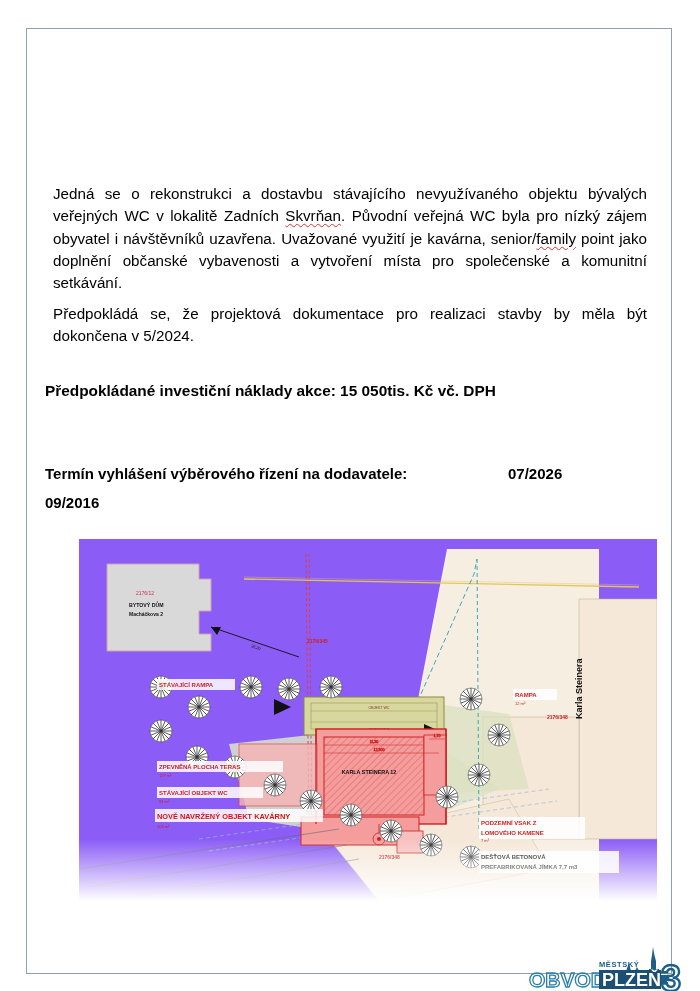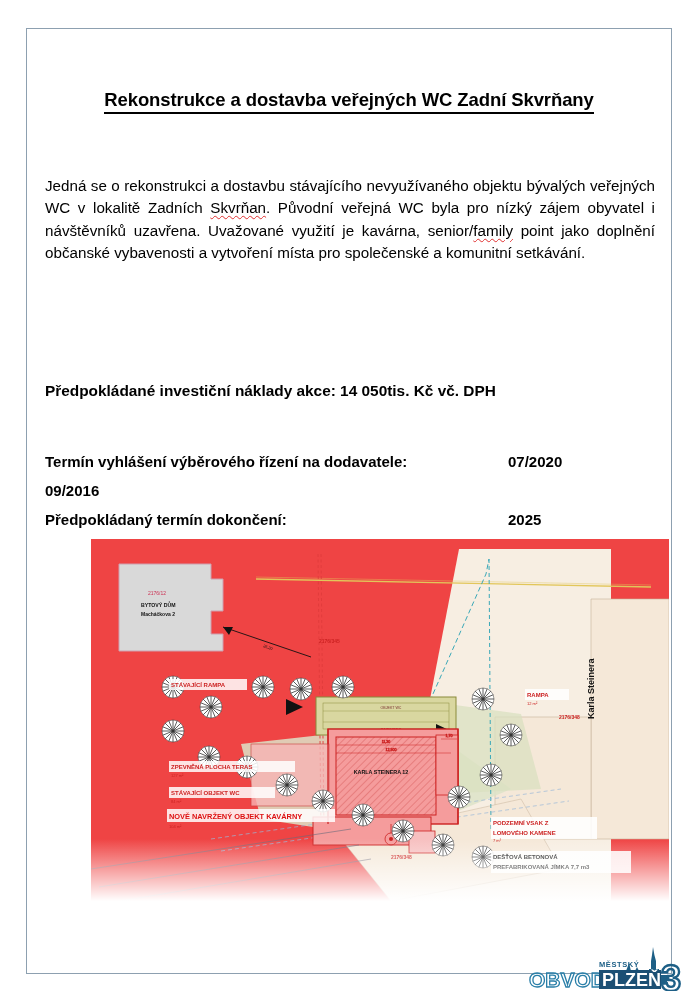--- a/index.html
+++ b/index.html
@@ -11,71 +11,65 @@
 
   
   .title{position:absolute;left:0;right:0;top:60px;text-align:center;
          font-size:18.5px;font-weight:bold;letter-spacing:-0.1px;}
   .title span{border-bottom:2px solid #000;padding-bottom:2px;}
 
   
   .body-text{position:absolute;left:18px;right:16px;top:146px;
              font-size:15.2px;line-height:1.47;text-align:justify;
              text-justify:inter-word;}
-  .body-text p{margin:0;}
+  .body-text p{margin:8px;}
   .squiggle{
     text-decoration:underline;
     text-decoration-style:wavy;
     text-decoration-color:#e03030;
     text-decoration-thickness:1px;
     text-underline-offset:2px;
   }
 
   .cost{position:absolute;left:18px;top:353px;font-size:15.4px;font-weight:bold;}
 
   .schedule{position:absolute;left:18px;top:424px;width:590px;font-size:15px;font-weight:bold;}
-  .srow{display:flex;align-items:baseline;margin-bottom:12px;}
+  .srow{display:flex;align-items:baseline;margin-bottom:12px;margin-top:12px;}
   .srow .lbl{width:463px;}
   .srow .val{text-align:left;}
 
   
-  .plan{position:absolute;left:64px;top:510px;width:578px;height:362px;
-        background:#ef4444;overflow:hidden;}
+  .plan{position:absolute;left:52px;top:510px;width:578px;height:362px;
+        background:#8b5cf6;overflow:hidden;}
   .plan svg{display:block;}
 
   
   .logo{position:absolute;left:498px;top:912px;width:172px;height:76px;}
   .logo svg{display:block;}
 </style>
 </head>
 <body>
 
 <div class="page">
 
-  <div class="title">
-    <span>Rekonstrukce a dostavba veřejných WC Zadní Skvrňany</span>
-  </div>
 
   <div class="body-text">
     <p><span>Jedná se o rekonstrukci a dostavbu stávajícího nevyužívaného objektu bývalých veřejných WC v lokalitě Zadních </span><span class="squiggle">Skvrňan</span><span>. Původní veřejná WC byla pro nízký zájem obyvatel i návštěvníků uzavřena. Uvažované využití je kavárna, senior/</span><span class="squiggle">family</span><span> point jako doplnění občanské vybavenosti a vytvoření místa pro společenské a komunitní setkávání.</span></p>
-  </div>
-
-  <div class="cost">Předpokládané investiční náklady akce: 14 050tis. Kč vč. DPH</div>
+    <p>Předpokládá se, že projektová dokumentace pro realizaci stavby by měla být dokončena v 5/2024.</p>
+  </div>
+
+  <div class="cost">Předpokládané investiční náklady akce: 15 050tis. Kč vč. DPH</div>
 
   <div class="schedule">
     <div class="srow">
       <div class="lbl">Termín vyhlášení výběrového řízení na dodavatele:</div>
-      <div class="val">07/2020</div>
+      <div class="val">07/2026</div>
     </div>
     <div class="srow">
       <div class="val">09/2016</div>
-    </div>
-    <div class="srow">
-      <div class="lbl">Předpokládaný termín dokončení:</div>
-      <div class="val">2025</div>
     </div>
   </div>
 
   <div class="plan">
     <svg width="578" height="362" viewBox="0 0 578 362" xmlns="http://www.w3.org/2000/svg">
       <defs>
         <pattern id="hatch" width="5" height="5" patternTransform="rotate(45)" patternUnits="userSpaceOnUse">
           <line x1="0" y1="0" x2="0" y2="5" stroke="#cc4444" stroke-width="0.7"></line>
         </pattern>
         <linearGradient id="fadeBottom" x1="0" y1="0" x2="0" y2="1">

